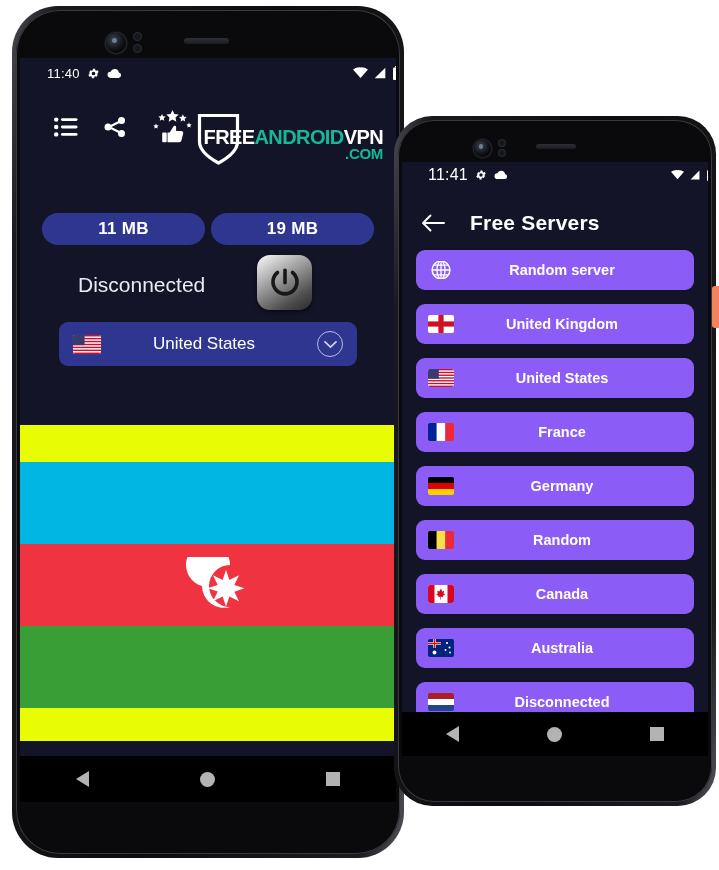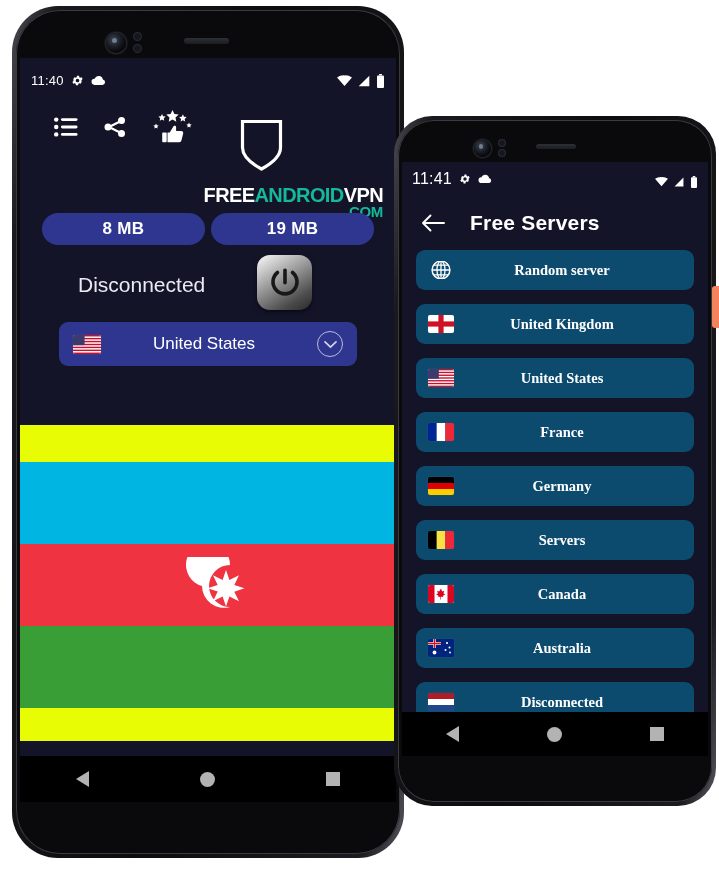--- a/index.html
+++ b/index.html
@@ -28,31 +28,31 @@
        background:radial-gradient(circle at 38% 34%,#3d4450 0%,#181b22 42%,#05060a 72%,#1b1e26 100%);
        box-shadow:0 0 2px 1px rgba(120,130,150,.35);}
   .cam::after{content:"";position:absolute;left:28%;top:26%;width:26%;height:26%;
        border-radius:50%;background:#9fb4cc;opacity:.55;}
   .sensor{position:absolute;border-radius:50%;background:#15171d;
           box-shadow:0 0 1px 1px rgba(90,100,115,.3) inset;}
   .speaker{position:absolute;border-radius:4px;
            background:linear-gradient(180deg,#33363d,#1e2025);opacity:.85;}
 
   
-  .statusbar{position:absolute;left:0;top:0;width:100%;display:flex;align-items:flex-end;
+  .statusbar{position:absolute;left:16px;top:0;width:100%;display:flex;align-items:center;
              color:#fff;box-sizing:border-box;}
   .sb-left{display:flex;align-items:center;gap:7px;}
   .sb-time{font-weight:400;letter-spacing:.2px;}
   .sb-right{margin-left:auto;display:flex;align-items:center;gap:5px;}
 
   
   #p1-toolbar{position:absolute;left:0;top:38px;width:100%;height:72px;}
   .tb-icons{position:absolute;left:34px;top:14px;display:flex;align-items:center;gap:25px;}
 
-  .logo{position:absolute;right:13px;top:23px;height:54px;display:flex;align-items:flex-start;flex-direction:column;}
+  .logo{position:absolute;right:13px;top:17px;height:54px;display:flex;align-items:flex-start;}
   .logo-shield{position:relative;width:43px;height:52px;}
   .logo-text{position:relative;margin-left:-36px;padding-top:14px;line-height:1;}
   .logo-l1{font-size:20px;font-weight:700;letter-spacing:-.6px;white-space:nowrap;}
   .lt-free{color:#fff;}
   .lt-android{color:#15b89a;}
   .lt-vpn{color:#fff;}
   .logo-l2{font-size:15px;font-weight:700;color:#15b89a;text-align:right;
            letter-spacing:-.3px;margin-top:-1px;}
 
   .pill-row{position:absolute;left:0;top:155px;width:100%;display:flex;
@@ -80,22 +80,22 @@
   #ad-bottom{top:650px;height:33px;}
   .az-flag{position:absolute;left:0;top:404px;width:376px;height:246px;overflow:hidden;}
   .az-stripe{position:absolute;left:0;width:100%;}
 
   
   #p2-appbar{position:absolute;left:0;top:34px;width:100%;height:54px;display:flex;align-items:center;}
   .back-arrow{margin-left:18px;width:26px;height:26px;display:flex;align-items:center;justify-content:center;}
   #p2-title{margin-left:24px;color:#fff;font-size:21px;font-weight:700;letter-spacing:.2px;}
 
   .srv-list{position:absolute;left:0;top:88px;width:100%;}
-  .srv-item{height:40px;margin:0 14px 14px 14px;border-radius:9px;background:#0c4a6e;
-            display:flex;align-items:center;padding:0 12px;box-sizing:border-box;font-family:Liberation Serif, serif;}
+  .srv-item{height:40px;margin:0 14px 14px 14px;border-radius:9px;background:#8b5cf6;
+            display:flex;align-items:center;padding:0 12px;box-sizing:border-box;}
   .srv-item .flagbox{width:26px;height:18px;}
   .srv-label{flex:1;text-align:center;color:#fff;font-size:14.5px;font-weight:700;margin-left:-12px;}
 
   .edge-strip{position:absolute;left:712px;top:286px;width:9px;height:42px;border-radius:3px;
               background:linear-gradient(90deg,#f08058,#f2looked);background:#f4825c;}
 
   
   .navbar{position:absolute;left:0;bottom:0;width:100%;background:#000;
           display:flex;align-items:center;justify-content:space-around;}
   .nav-back{width:0;height:0;border-style:solid;border-width:8.5px 13px 8.5px 0;
@@ -185,21 +185,21 @@
       <div class="logo-text">
         <div class="logo-l1">
           <span class="lt-free">FREE</span><span class="lt-android">ANDROID</span><span class="lt-vpn">VPN</span>
         </div>
         <div class="logo-l2">.COM</div>
       </div>
     </div>
   </div>
 
   <div class="pill-row">
-    <div class="pill">8 MB</div>
+    <div class="pill">11 MB</div>
     <div class="pill">19 MB</div>
   </div>
 
   <div class="status-row">
     <div class="status-text">Disconnected</div>
     <div class="power">
       <svg width="40" height="40" viewBox="0 0 40 40">
         <path d="M12.5 9.5a12 12 0 1015 0" fill="none" stroke="#18181a" stroke-width="3.6" stroke-linecap="round"></path>
         <rect x="18.2" y="5.5" width="3.6" height="16" rx="1.8" fill="#18181a"></rect>
       </svg>
@@ -360,21 +360,21 @@
     </div>
 
     <div class="srv-item">
       <span class="flagbox">
         <svg width="26" height="18" viewBox="0 0 26 18">
             <rect x="0" width="8.67" height="18" fill="#000"></rect>
             <rect x="8.67" width="8.67" height="18" fill="#fae042"></rect>
             <rect x="17.34" width="8.66" height="18" fill="#ed2939"></rect>
           </svg>
       </span>
-      <span class="srv-label">Servers</span>
+      <span class="srv-label">Random</span>
     </div>
 
     <div class="srv-item">
       <span class="flagbox">
         <svg width="26" height="18" viewBox="0 0 26 18">
             <rect width="26" height="18" fill="#fff"></rect>
             <rect x="0" width="6.5" height="18" fill="#d80621"></rect>
             <rect x="19.5" width="6.5" height="18" fill="#d80621"></rect>
           <path d="M13 3.5l1.2 3 2-.8-.7 3 2 .4-2.7 2 .5 1-2.3-.4v2.8h-.6V11.7l-2.3.4.5-1-2.7-2 2-.4-.7-3 2 .8z" fill="#d80621"></path>
           </svg>

